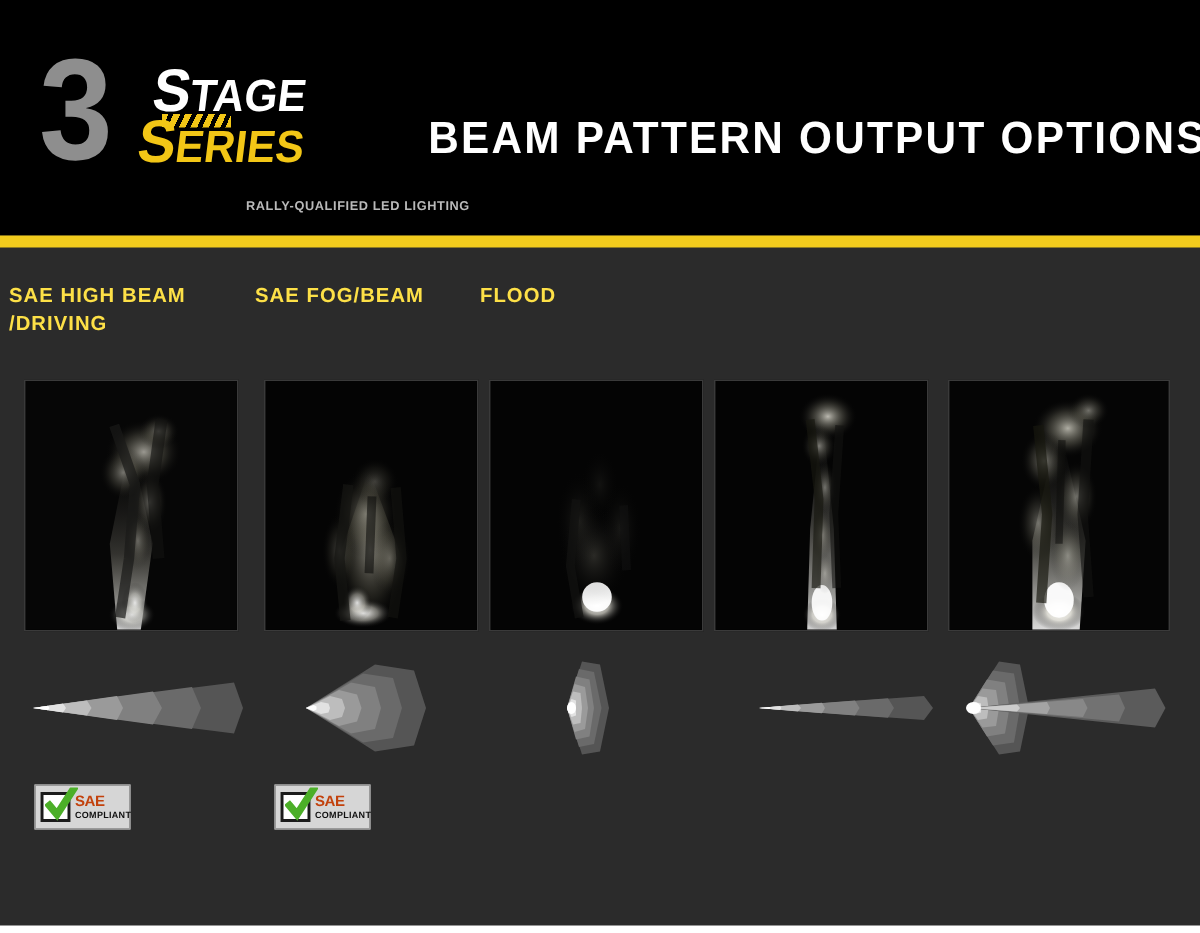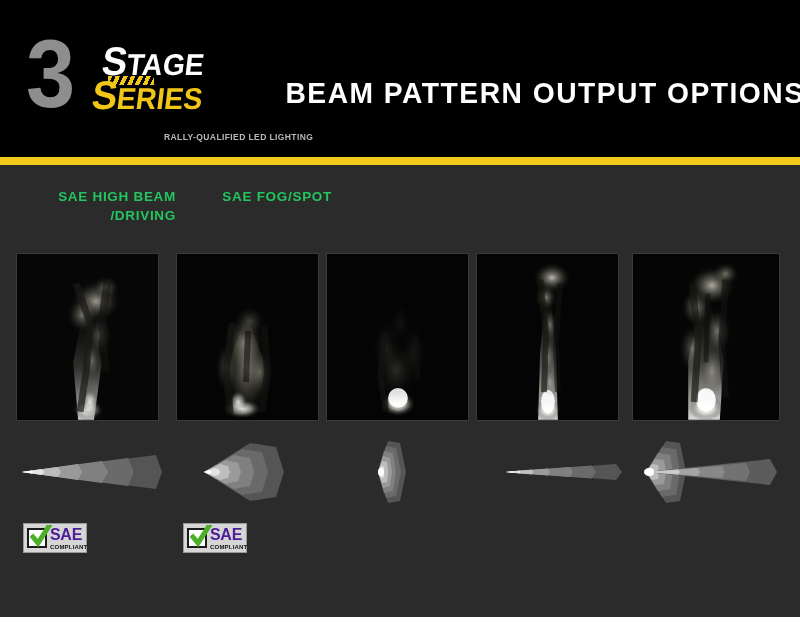--- a/index.html
+++ b/index.html
@@ -114,26 +114,26 @@
   .col.c0 { left: 16px; }
   .col.c1 { left: 176px; }
   .col.c2 { left: 326px; }
   .col.c3 { left: 476px; }
   .col.c4 { left: 632px; }
 
   .col-label {
     position: absolute;
     left: -6px; top: 22px;
     width: 162px;
-    color: #22c55e;
+    color: #fde047;
     font-size: 13.5px;
     font-weight: bold;
     letter-spacing: 0.7px;
     line-height: 19px;
-    text-align: right;
+    text-align: left;
     font-family: "Liberation Sans", sans-serif;
   }
   .col.c0 .col-label { left: -10px; width: 170px; }
 
   
   .photo {
     position: absolute;
     left: 0; top: 88px;
     width: 143px; height: 168px;
     background: #050505;
@@ -169,22 +169,22 @@
     background: #ffffff;
     flex: 0 0 auto;
   }
   .sae-check-box .tick {
     position: absolute;
     left: 1px; top: -5px;
     width: 22px; height: 24px;
   }
   .sae-text { margin-left: 3px; line-height: 1; }
   .sae-main {
-    color: #4c1d95;
-    font-size: 16px;
+    color: #c2410c;
+    font-size: 10px;
     font-weight: bold;
     letter-spacing: -0.3px;
     font-family: "Liberation Sans", sans-serif;
     display: block;
   }
   .sae-sub {
     color: #111111;
     font-size: 6px;
     font-weight: bold;
     letter-spacing: 0.2px;
@@ -281,21 +281,21 @@
         </div>
         <div class="sae-text">
           <span class="sae-main">SAE</span>
           <span class="sae-sub">COMPLIANT</span>
         </div>
       </div>
     </div>
 
     <div class="col c1">
       <div class="col-label">
-        <span>SAE FOG/SPOT</span>
+        <span>SAE FOG/BEAM</span>
       </div>
 
       <div class="photo">
         <svg class="scene" viewBox="0 0 143 168" preserveAspectRatio="none">
           <defs>
             <radialGradient id="g1a" cx="50%" cy="50%" r="50%">
               <stop offset="0%" stop-color="#ffffff" stop-opacity="1"></stop>
               <stop offset="50%" stop-color="#d8d6cc" stop-opacity="0.5"></stop>
               <stop offset="100%" stop-color="#000000" stop-opacity="0"></stop>
             </radialGradient>
@@ -338,20 +338,23 @@
           </svg>
         </div>
         <div class="sae-text">
           <span class="sae-main">SAE</span>
           <span class="sae-sub">COMPLIANT</span>
         </div>
       </div>
     </div>
 
     <div class="col c2">
+      <div class="col-label">
+        <span>FLOOD</span>
+      </div>
 
       <div class="photo">
         <svg class="scene" viewBox="0 0 143 168" preserveAspectRatio="none">
           <defs>
             <radialGradient id="g2a" cx="50%" cy="50%" r="50%">
               <stop offset="0%" stop-color="#ffffff" stop-opacity="1"></stop>
               <stop offset="45%" stop-color="#e4e2d8" stop-opacity="0.7"></stop>
               <stop offset="100%" stop-color="#000000" stop-opacity="0"></stop>
             </radialGradient>
             <radialGradient id="g2b" cx="50%" cy="50%" r="50%">

